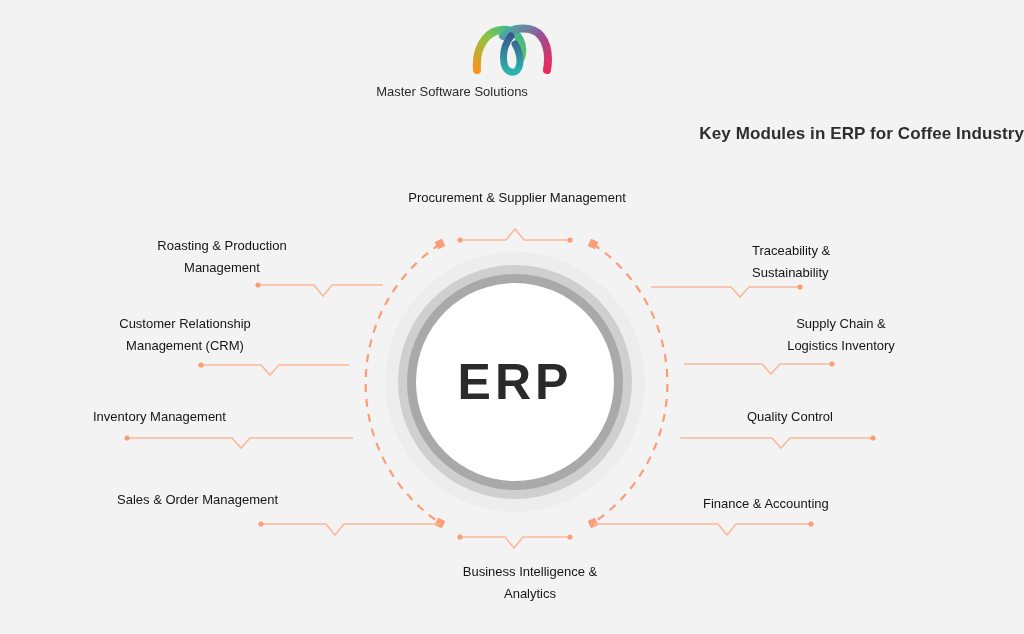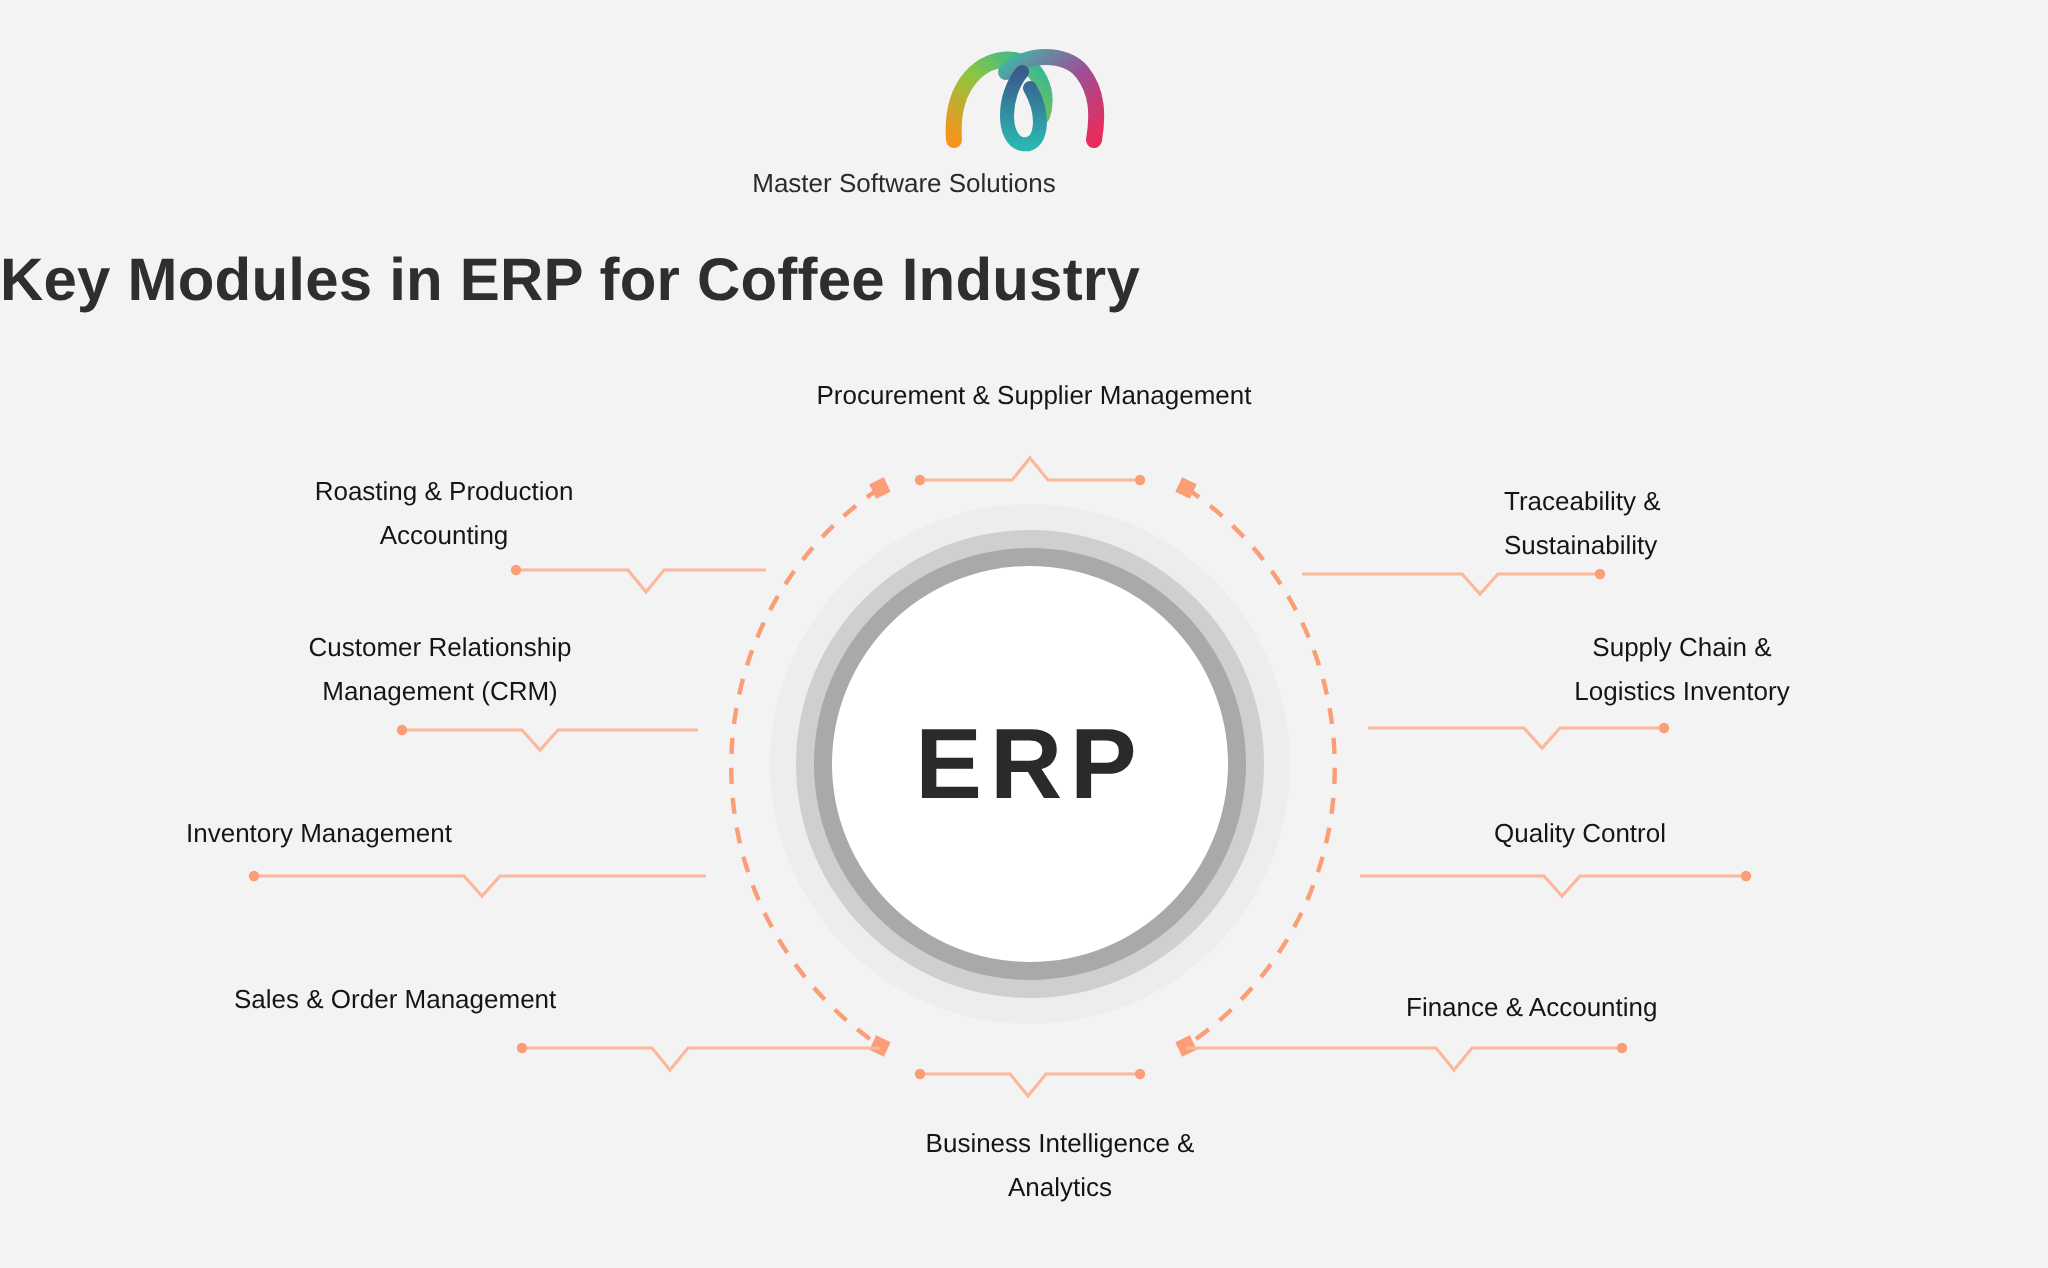--- a/index.html
+++ b/index.html
@@ -6,21 +6,21 @@
     body {
       width: 1024px; height: 634px;
       background: #f3f3f3;
       position: relative; overflow: hidden;
       font-family: "Liberation Sans", "DejaVu Sans", sans-serif;
       color: #1a1a1a;
     }
     .logo-wrap { position: absolute; left: 0; top: 22px; width: 1024px; text-align: center; }
     .logo-wrap svg { display: block; margin: 0 auto; }
     .brand { position: absolute; top: 84px; width: 904px; text-align: center; font-size: 13px; color: #2b2b2b; }
-    .title { position: absolute; top: 124px; width: 1024px; text-align: left; font-size: 30px; font-weight: bold; color: #2e2e2e; letter-spacing: 0.1px; }
+    .title { position: absolute; top: 124px; width: 1024px; text-align: right; font-size: 17px; font-weight: bold; color: #2e2e2e; letter-spacing: 0.1px; }
     svg.diagram { position: absolute; left: 0; top: 0; }
     .label { position: absolute; font-size: 13px; line-height: 22px; color: #151515; white-space: nowrap; }
     .center-c { text-align: center; transform: translateX(-50%); }
     .erp-text {
       position: absolute; left: 515px; top: 382px; transform: translate(-50%, -50%);
       font-size: 50px; font-weight: bold; letter-spacing: 4px; color: #2a2a2a;
     }
   </style>
 </head>
 <body>
@@ -103,24 +103,24 @@
 </svg>
 
 <div class="erp-text">ERP</div>
 
 <div class="label center-c" style="left:517px; top:187px;">
   <div>Procurement &amp; Supplier Management</div>
 </div>
 
 <div class="label center-c" style="left:222px; top:235px;">
   <div>Roasting &amp; Production</div>
-  <div>Accounting</div>
+  <div>Management</div>
 </div>
 
-<div class="label center-c" style="left:185px; top:313px;margin-left:35px;">
+<div class="label center-c" style="left:185px; top:313px;">
   <div>Customer Relationship</div>
   <div>Management (CRM)</div>
 </div>
 
 <div class="label" style="left:93px; top:406px;">
   <div>Inventory Management</div>
 </div>
 
 <div class="label" style="left:117px; top:489px;">
   <div>Sales &amp; Order Management</div>

